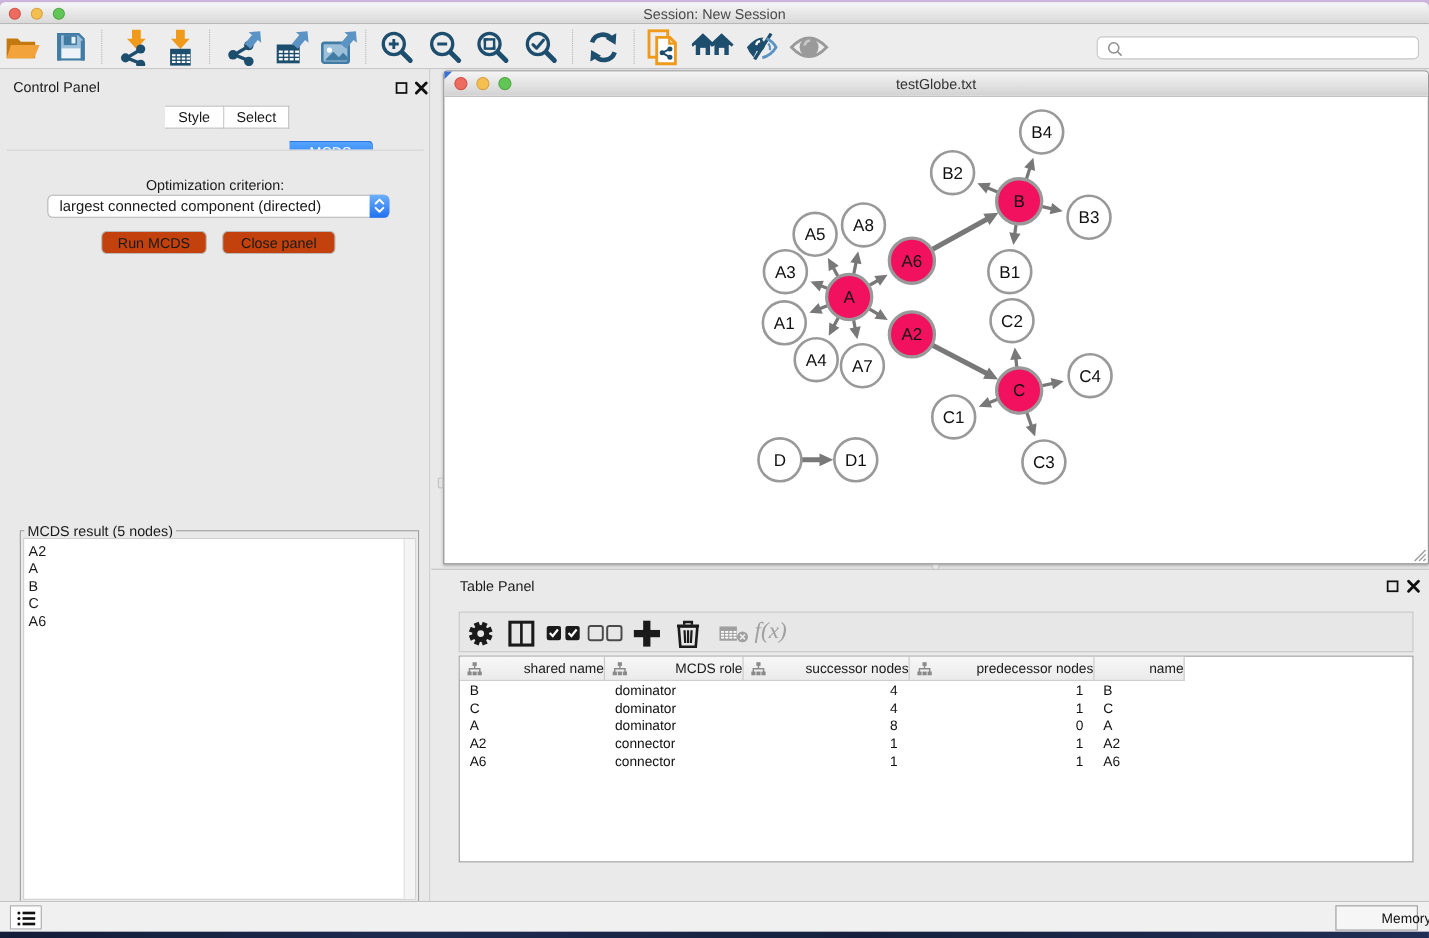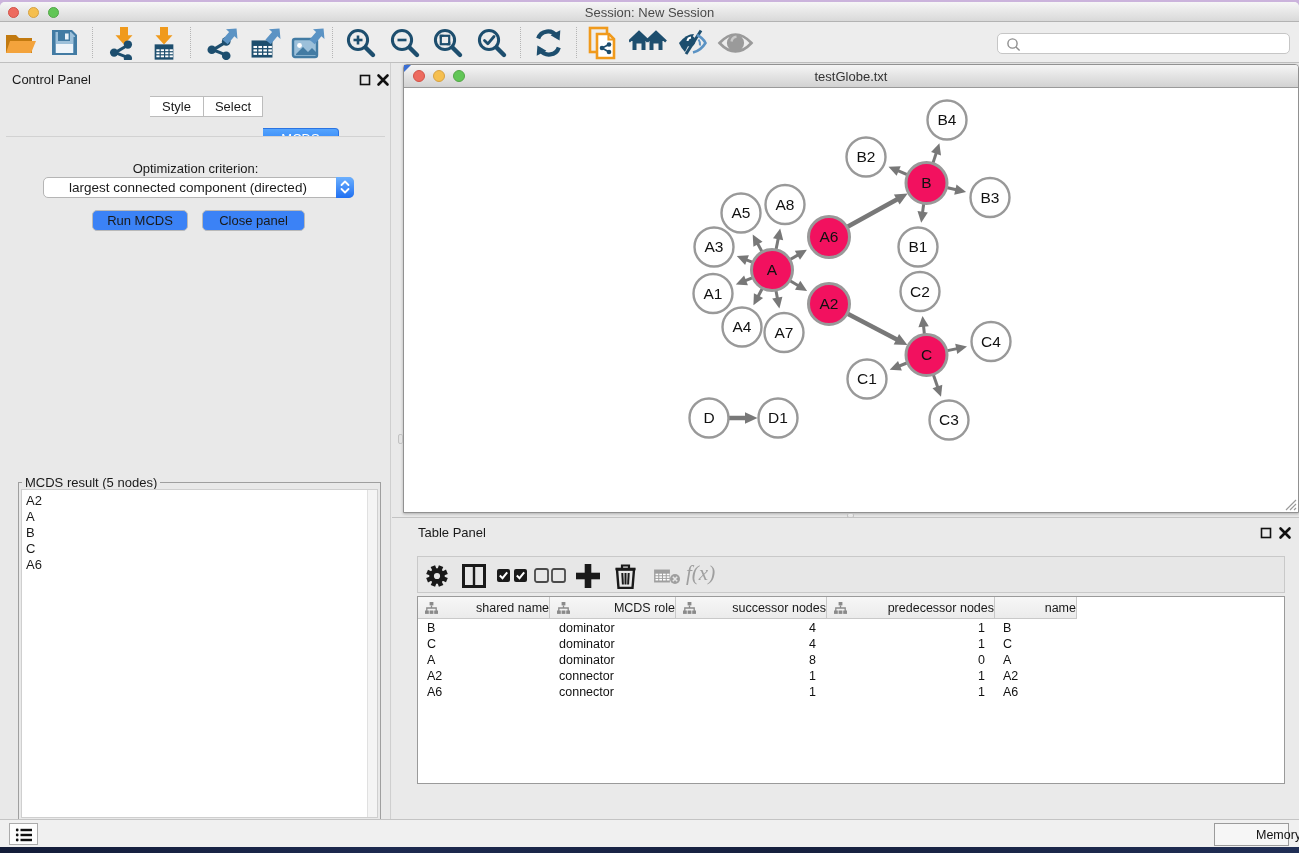--- a/index.html
+++ b/index.html
@@ -20,24 +20,24 @@
 #cphead { position:absolute; left:12px; top:9px; font-size:13px; color:#1a1a1a; }
 .tabrow { position:absolute; display:flex; }
 .tab { height:21px; font-size:13px; color:#1a1a1a; background:#fff; border:1px solid #bcbcbc; border-left:none;
   display:flex; align-items:center; justify-content:center; }
 .tab.first { border-left:1px solid #bcbcbc; border-radius:4px 0 0 4px; }
 .tab.last { border-radius:0 4px 4px 0; }
 .tab.sel { background:linear-gradient(#55a4fd,#2378f4); color:#fff; border-color:#2b74e2; }
 #cpbody { position:absolute; left:6px; top:55px; width:379px; height:693px; background:#e9e9e9; border-top:1px solid #d2d2d2;margin-top:18px; }
 #optlabel { position:absolute; left:0; width:100%; top:24px; text-align:center; font-size:13px; color:#1a1a1a; }
 #dropdown { position:absolute; left:37px; top:40px; width:311px; height:21px; background:#fff; border:1px solid #b5b5b5; border-radius:5px; }
-#dropdown span { position:absolute; left:25px; top:2px; font-size:13.5px; color:#1a1a1a; }
+#dropdown span { position:absolute; left:10px; top:2px; font-size:13.5px; color:#1a1a1a; }
 #ddbtn { position:absolute; right:-1px; top:-1px; width:18px; height:21px; border-radius:0 5px 5px 0;
   background:linear-gradient(#6cb0fe,#2070f2); }
-.btn { position:absolute; height:21px; background:#3b82f6; border:1px solid #b9b9b9; border-radius:5px;
+.btn { position:absolute; height:21px; background:#c2410c; border:1px solid #b9b9b9; border-radius:5px;
   font-size:13px; color:#1a1a1a; display:flex; align-items:center; justify-content:center; }
 #groupbox { position:absolute; left:12px; top:345px; width:363px; height:339px; border:1px solid #9f9f9f; }
 #grouplabel { position:absolute; left:3px; top:-8px; background:#e9e9e9; padding:0 3px; font-size:13px; color:#1a1a1a; }
 #mlist { position:absolute; left:2px; top:6px; right:2px; bottom:2px; background:#fff; border:1px solid #cfcfcf; }
 #mlist pre { font-family:"Liberation Sans", sans-serif; font-size:13px; color:#1a1a1a; line-height:16px; margin:3px 0 0 4px; }
 #mscroll { position:absolute; right:0px; top:0px; width:10px; height:100%; background:#f4f4f4; border-left:1px solid #e0e0e0; }
 
 #desktop { position:absolute; left:392px; top:63px; width:907px; height:756px; background:#e9e9e9; }
 #netwin { position:absolute; left:11px; top:1px; width:896px; height:449px; background:#fff;
   border:1px solid #919191; border-radius:4px 4px 0 0; box-shadow:0 1px 3px rgba(0,0,0,.25); }

